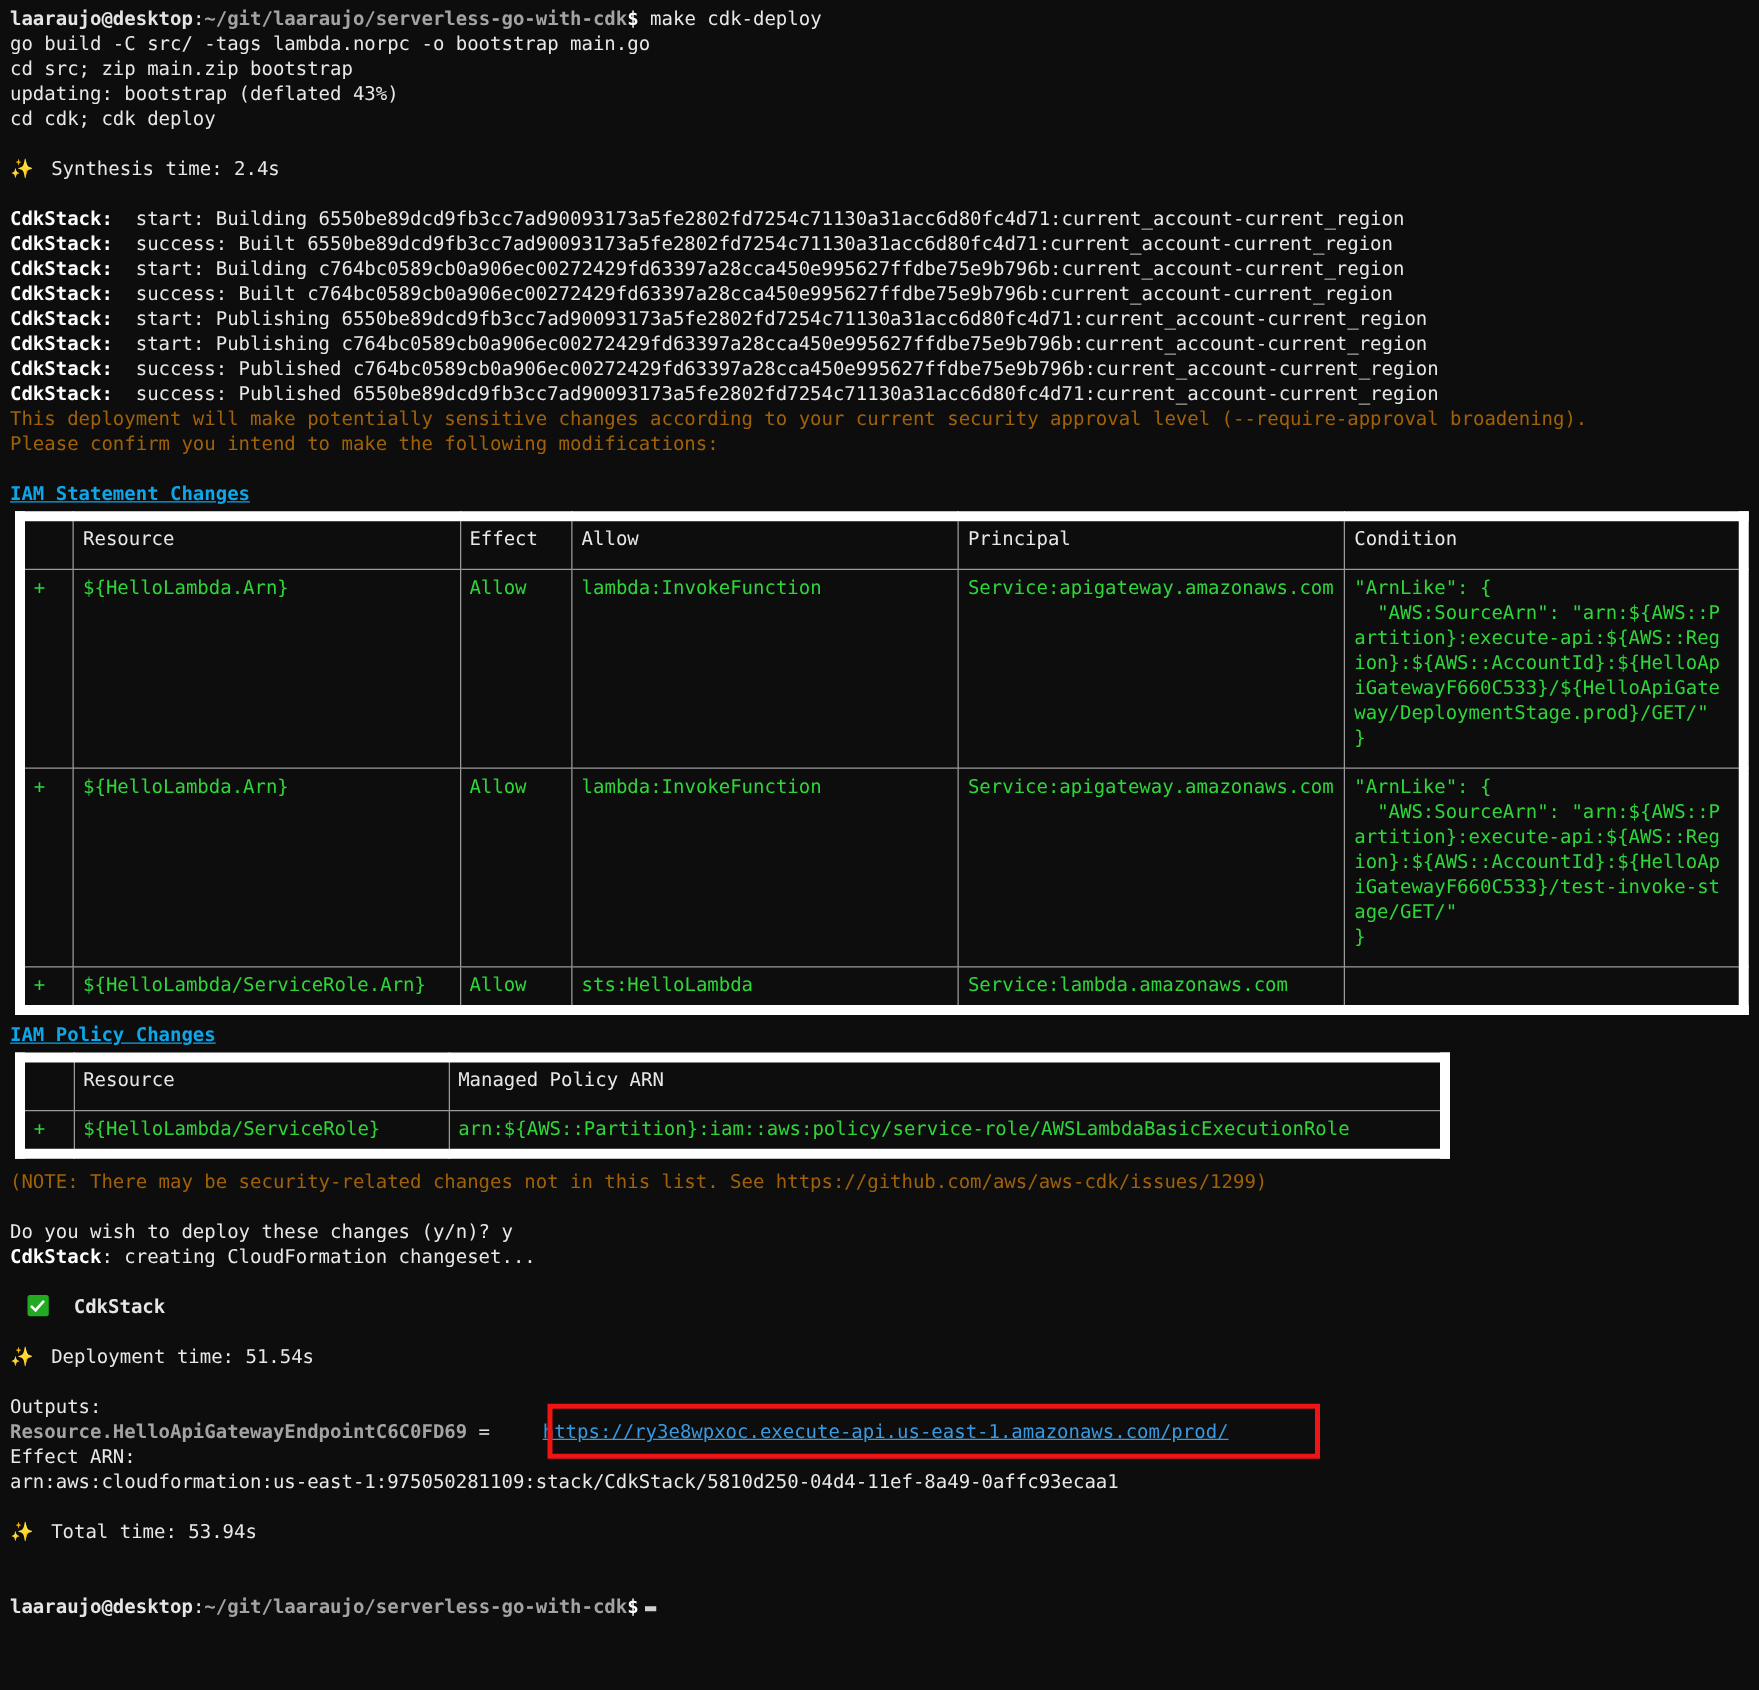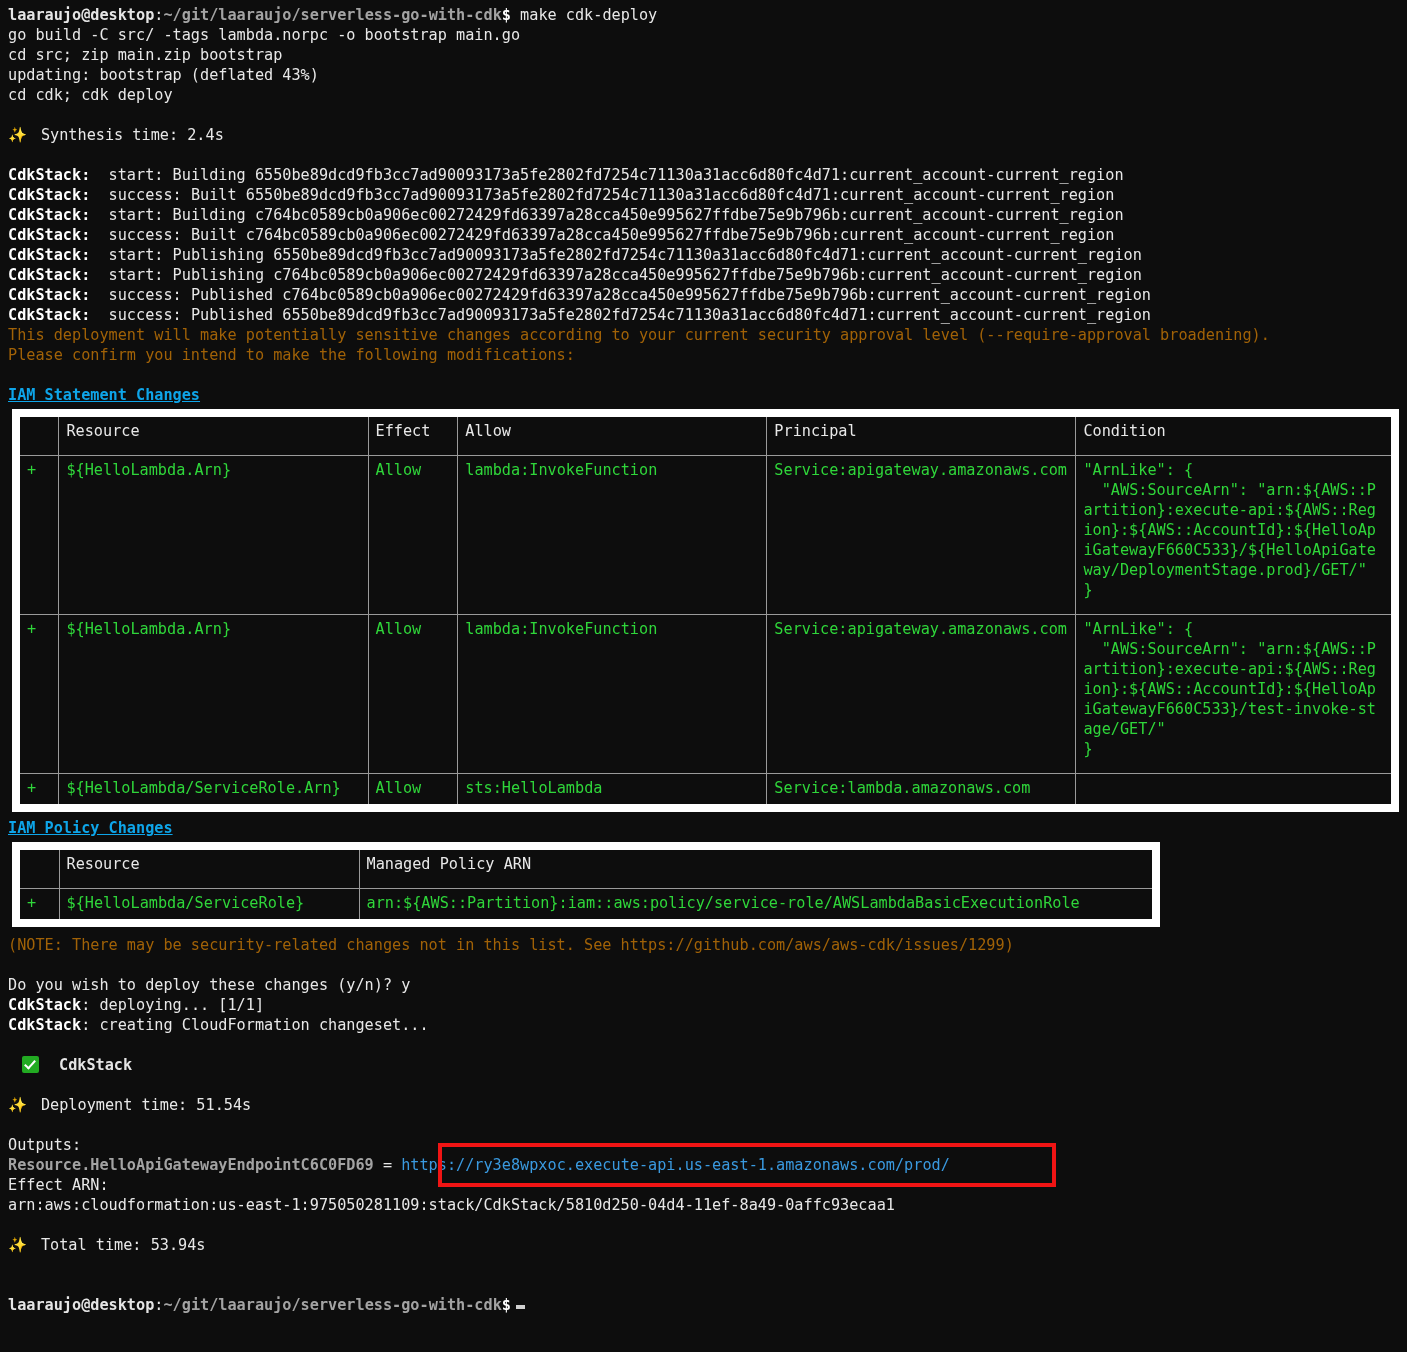--- a/index.html
+++ b/index.html
@@ -97,20 +97,22 @@
   .redbox {
     position: absolute;
     left: 430px; top: -12px;
     width: 618px; height: 44px;
     border: 4px solid #f01414;
     box-sizing: border-box;
     pointer-events: none;
   }
   .url {
     color: #3a9ae0;
+    text-decoration: underline;
+    margin-left: 33px;
   }
   .cursor {
     display: inline-block;
     width: 9px; height: 4px;
     background: #d0d0d0;
     vertical-align: 1px;
     margin-left: 5px;
   }
 </style>
 </head>
@@ -224,21 +226,20 @@
     </tbody>
   </table>
 
   <div style="height:8px"></div>
 
   <div class="line yellow">(NOTE: There may be security-related changes not in this list. See https://github.com/aws/aws-cdk/issues/1299)</div>
 
   <div class="blank"></div>
 
   <div class="line white">Do you wish to deploy these changes (y/n)? y</div>
-  <div class="line"><span class="bwhite">CdkStack</span><span class="white">: deploying... [1/1]</span></div>
   <div class="line"><span class="bwhite">CdkStack</span><span class="white">: creating CloudFormation changeset...</span></div>
 
   <div class="blank"></div>
 
   <div class="line" style="padding-left:14px"><span class="check"></span><span class="bgreen" style="padding-left:20px">CdkStack</span></div>
 
   <div class="blank"></div>
 
   <div class="line"><span class="spark">✨</span><span class="white" style="padding-left:14px">Deployment time: 51.54s</span></div>
 

